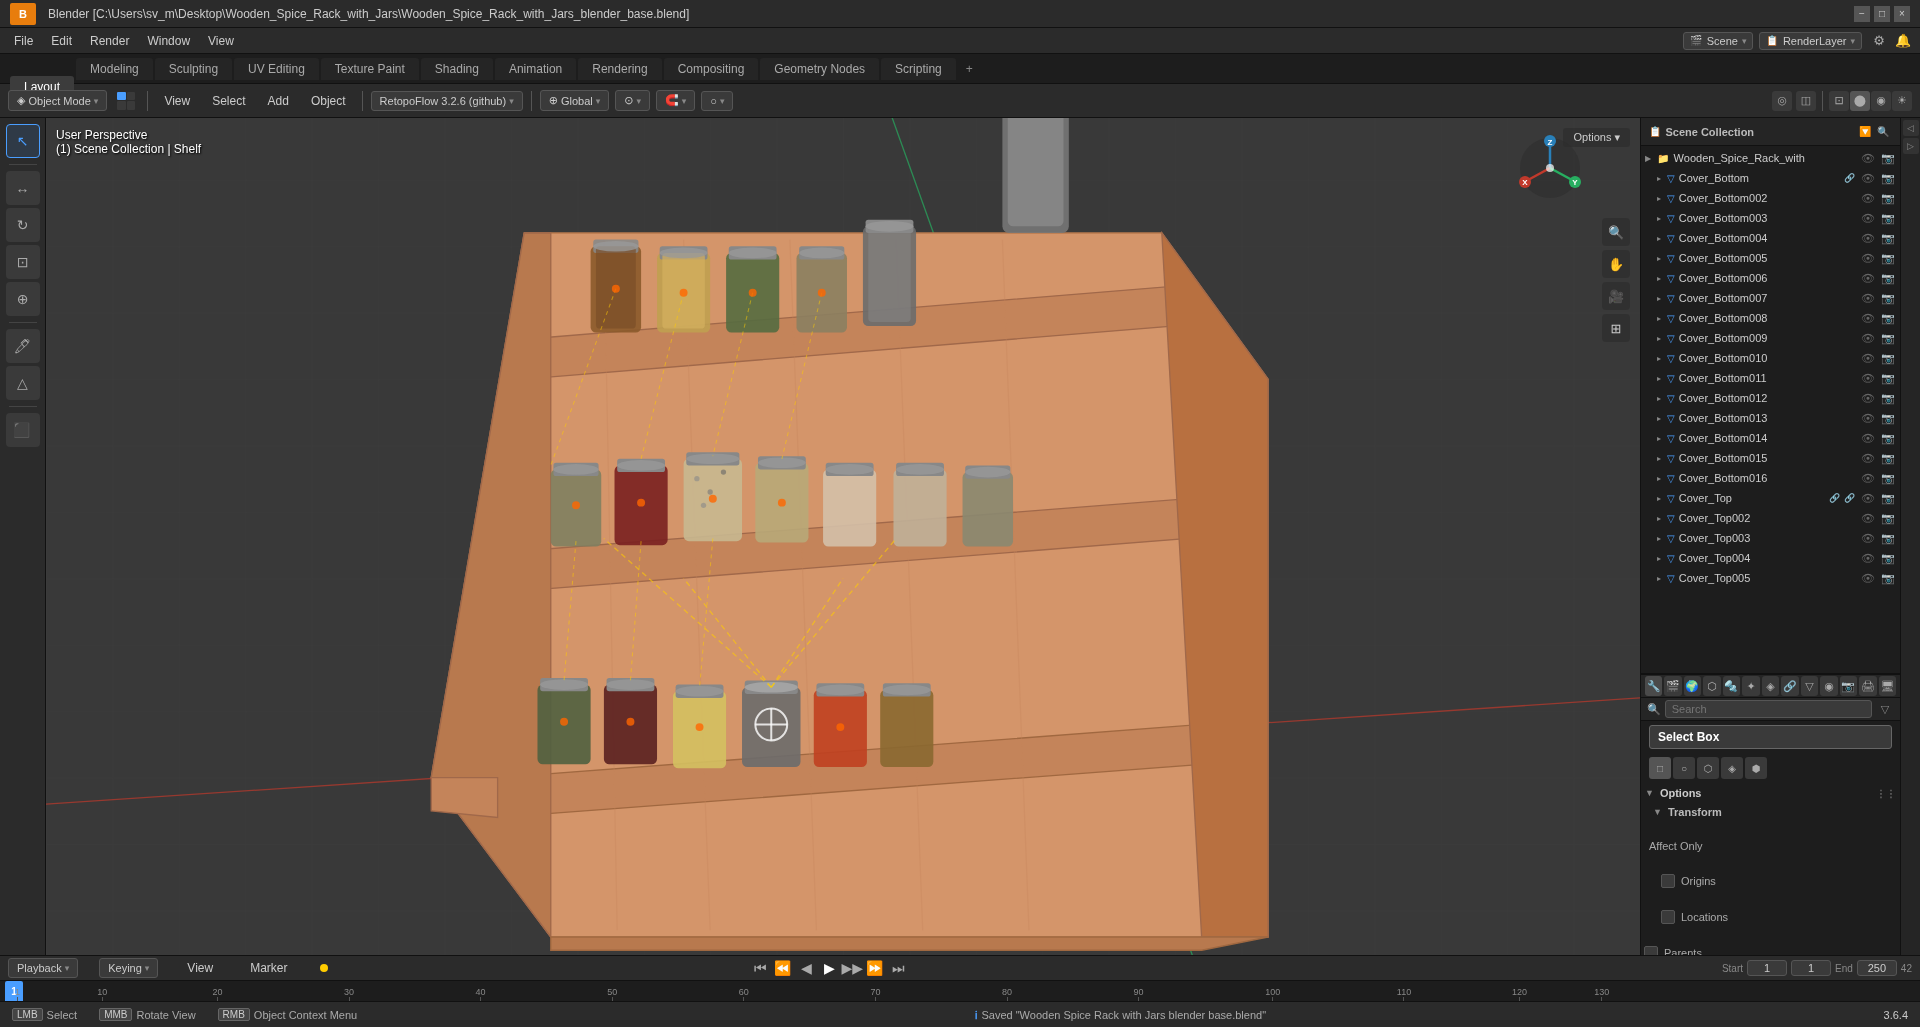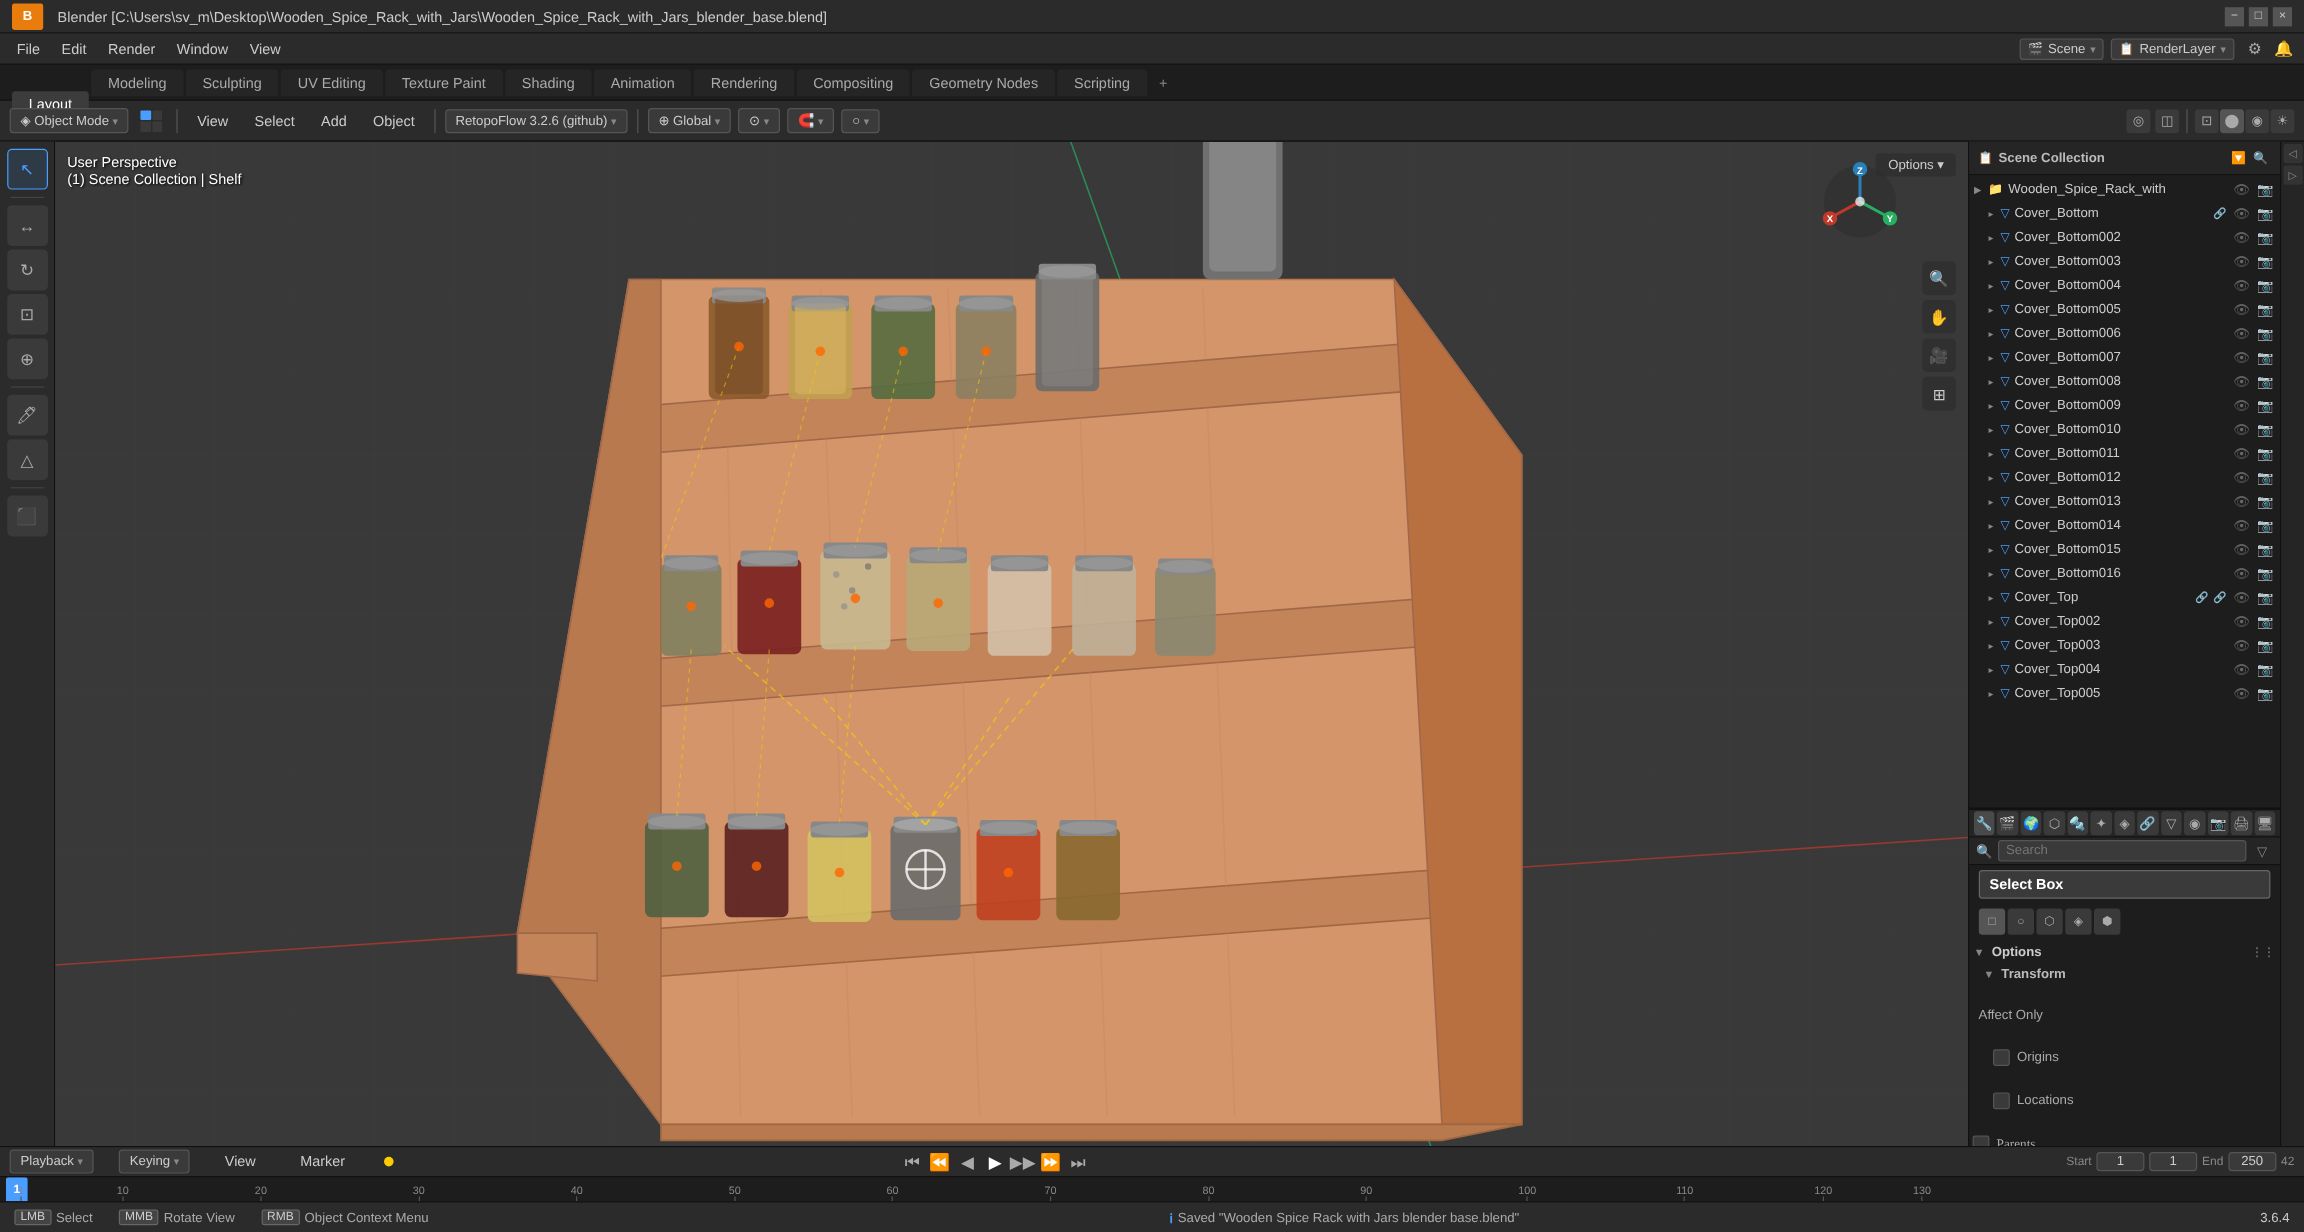--- a/index.html
+++ b/index.html
@@ -750,21 +750,21 @@
           <div class="props-row" style="padding-left:20px;">
             <div class="props-checkbox"></div>
             <span class="props-label">Origins</span>
           </div>
 
           <div class="props-row" style="padding-left:20px;">
             <div class="props-checkbox"></div>
             <span class="props-label">Locations</span>
           </div>
 
-          <div class="props-row" style="padding-left:3px;font-family:Liberation Serif, serif;">
+          <div class="props-row" style="padding-left:3px;">
             <div class="props-checkbox"></div>
             <span class="props-label">Parents</span>
           </div>
 
           <div class="props-section-header" style="margin-top:4px;">
             <span class="collapse-arrow">▶</span>
             <span>Workspace</span>
           </div>
         </div>
       </div>

